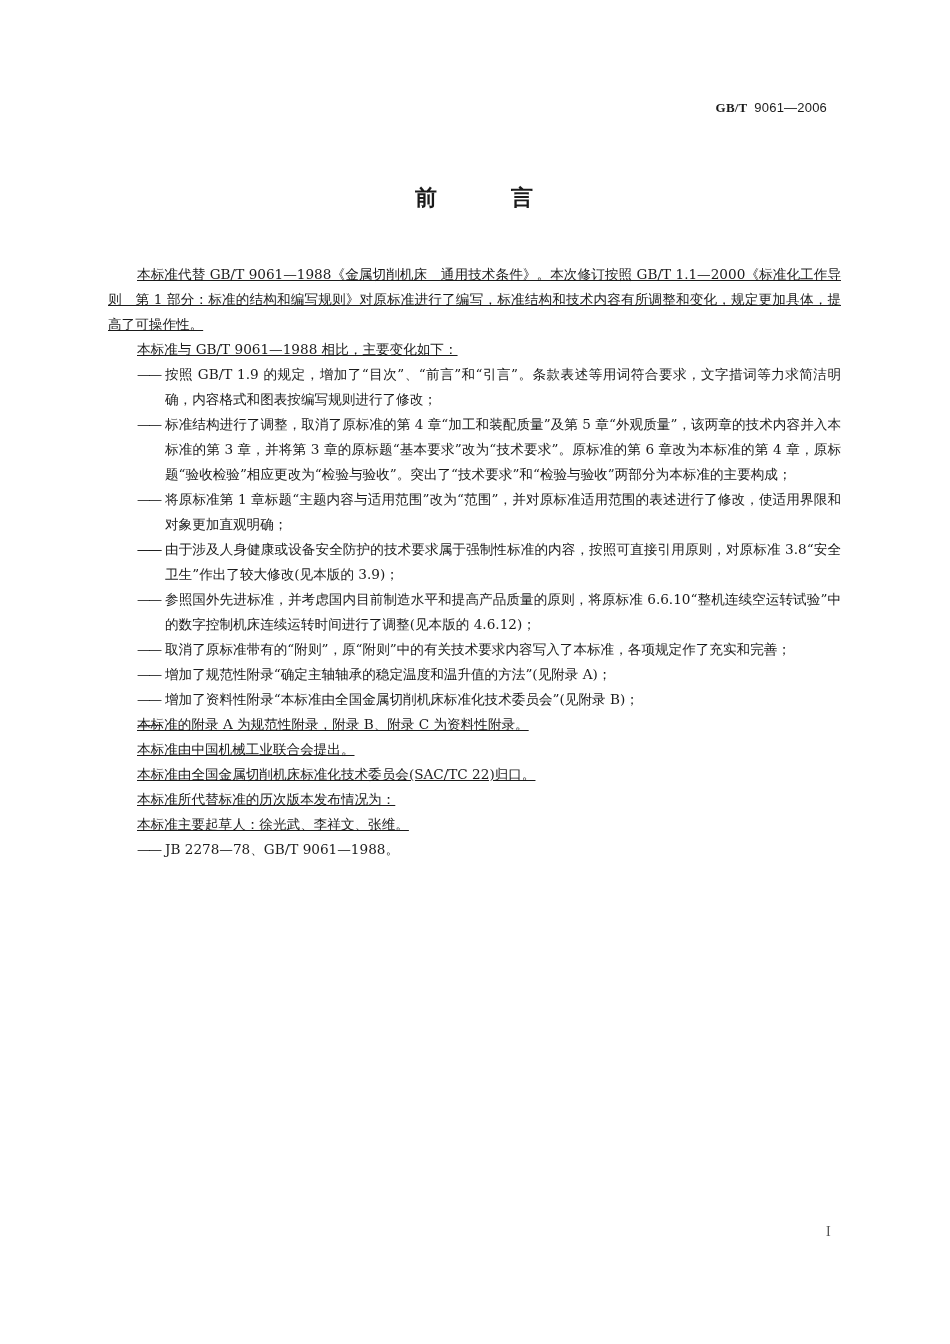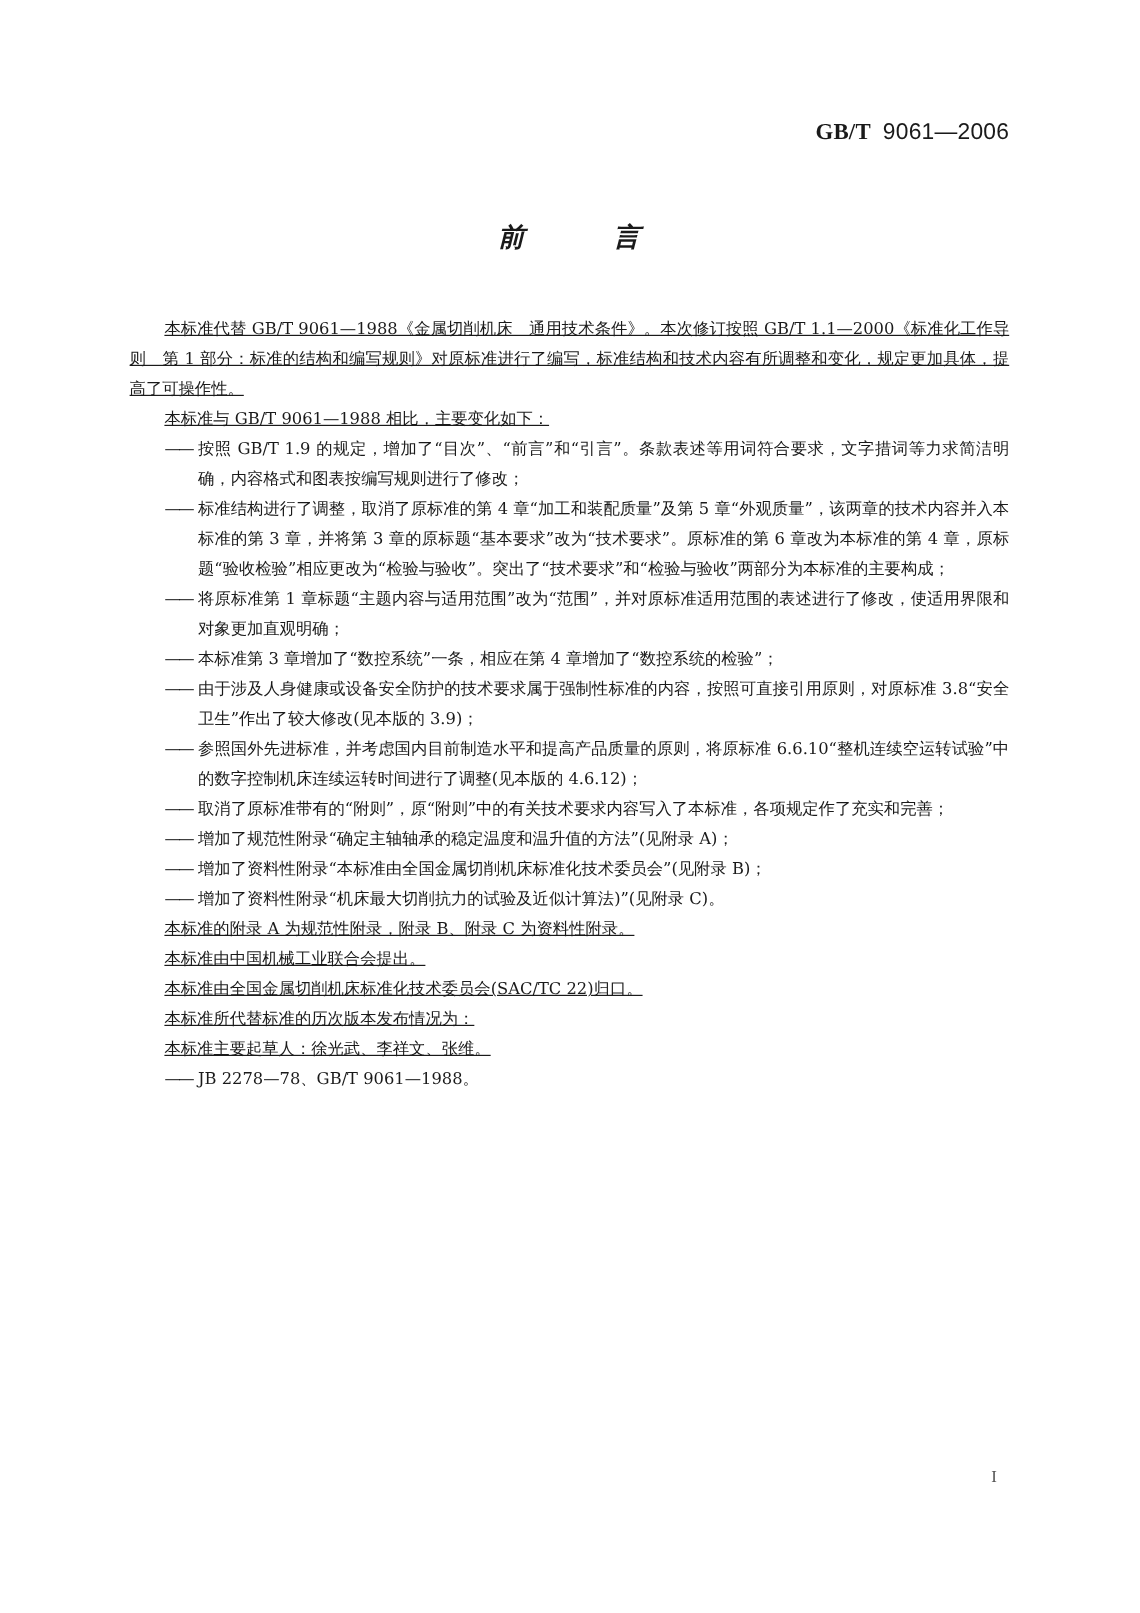--- a/index.html
+++ b/index.html
@@ -1,22 +1,22 @@
 <!DOCTYPE html>
 <html><head>
 <meta charset="utf-8">
 <style>
   html, body { margin:0; padding:0; background:#ffffff; }
   body { width:950px; height:1344px; position:relative; overflow:hidden;
          font-family:"DejaVu Serif","Liberation Serif",serif; color:#1a1a1a; }
-  .std-code { position:absolute; top:100px; right:109px; font-size:19px; font-weight:bold;
+  .std-code { position:absolute; top:100px; right:123px; font-size:13px; font-weight:bold;
               font-family:"Liberation Serif",serif; letter-spacing:0.2px; }
   .std-code .num { font-family:"Liberation Sans",sans-serif; font-weight:normal; }
   .title { position:absolute; top:183px; left:0; width:950px; text-align:center;
-           font-family:"DejaVu Sans",sans-serif; font-size:22px; font-weight:bold; letter-spacing:2px;font-style:italic; }
+           font-family:"DejaVu Sans",sans-serif; font-size:22px; font-weight:bold; letter-spacing:2px; }
   .title span { display:inline-block; margin:0 36px; }
   .body { position:absolute; top:262px; left:108px; width:733px; font-size:13.6px; line-height:25px; }
   .para { text-indent:29px; text-align:justify; text-align-last:left; margin:0;text-decoration:underline; }
   .item { position:relative; padding-left:57px; margin:0; text-align:justify; text-align-last:left; }
   .item .dash { position:absolute; left:29px; top:0; width:28px; letter-spacing:-2px; }
   .page-num { position:absolute; top:1224px; left:826px; font-size:14px;
               font-family:"Liberation Serif",serif; color:#555; }
 </style>
 </head>
 <body>
@@ -31,27 +31,27 @@
 </div>
 
 <div class="body">
   <p class="para">本标准代替 GB/T 9061—1988《金属切削机床　通用技术条件》。本次修订按照 GB/T 1.1—2000《标准化工作导则　第 1 部分：标准的结构和编写规则》对原标准进行了编写，标准结构和技术内容有所调整和变化，规定更加具体，提高了可操作性。</p>
   <p class="para">本标准与 GB/T 9061—1988 相比，主要变化如下：</p>
 
   <div>
     <p class="item"><span class="dash">——</span><span>按照 GB/T 1.9 的规定，增加了“目次”、“前言”和“引言”。条款表述等用词符合要求，文字措词等力求简洁明确，内容格式和图表按编写规则进行了修改；</span></p>
     <p class="item"><span class="dash">——</span><span>标准结构进行了调整，取消了原标准的第 4 章“加工和装配质量”及第 5 章“外观质量”，该两章的技术内容并入本标准的第 3 章，并将第 3 章的原标题“基本要求”改为“技术要求”。原标准的第 6 章改为本标准的第 4 章，原标题“验收检验”相应更改为“检验与验收”。突出了“技术要求”和“检验与验收”两部分为本标准的主要构成；</span></p>
     <p class="item"><span class="dash">——</span><span>将原标准第 1 章标题“主题内容与适用范围”改为“范围”，并对原标准适用范围的表述进行了修改，使适用界限和对象更加直观明确；</span></p>
-    <p class="item"><span class="dash">——</span><span>本标准第 3 章增加了“数控系统”一条，相应在第 4 章增加了“数控系统的检验”；</span></p>
+    <p class="item"><span class="dash">——</span></p>
     <p class="item"><span class="dash">——</span><span>由于涉及人身健康或设备安全防护的技术要求属于强制性标准的内容，按照可直接引用原则，对原标准 3.8“安全卫生”作出了较大修改(见本版的 3.9)；</span></p>
     <p class="item"><span class="dash">——</span><span>参照国外先进标准，并考虑国内目前制造水平和提高产品质量的原则，将原标准 6.6.10“整机连续空运转试验”中的数字控制机床连续运转时间进行了调整(见本版的 4.6.12)；</span></p>
     <p class="item"><span class="dash">——</span><span>取消了原标准带有的“附则”，原“附则”中的有关技术要求内容写入了本标准，各项规定作了充实和完善；</span></p>
     <p class="item"><span class="dash">——</span><span>增加了规范性附录“确定主轴轴承的稳定温度和温升值的方法”(见附录 A)；</span></p>
     <p class="item"><span class="dash">——</span><span>增加了资料性附录“本标准由全国金属切削机床标准化技术委员会”(见附录 B)；</span></p>
-    <p class="item"><span class="dash">——</span><span>增加了资料性附录“机床最大切削抗力的试验及近似计算法)”(见附录 C)。</span></p>
+    <p class="item"><span class="dash">——</span></p>
   </div>
 
   <p class="para">本标准的附录 A 为规范性附录，附录 B、附录 C 为资料性附录。</p>
   <p class="para">本标准由中国机械工业联合会提出。</p>
   <p class="para">本标准由全国金属切削机床标准化技术委员会(SAC/TC 22)归口。</p>
   <p class="para">本标准所代替标准的历次版本发布情况为：</p>
   <p class="para">本标准主要起草人：徐光武、李祥文、张维。</p>
   <p class="item" style="padding-left:57px;"><span class="dash">——</span><span>JB 2278—78、GB/T 9061—1988。</span></p>
 </div>
 

